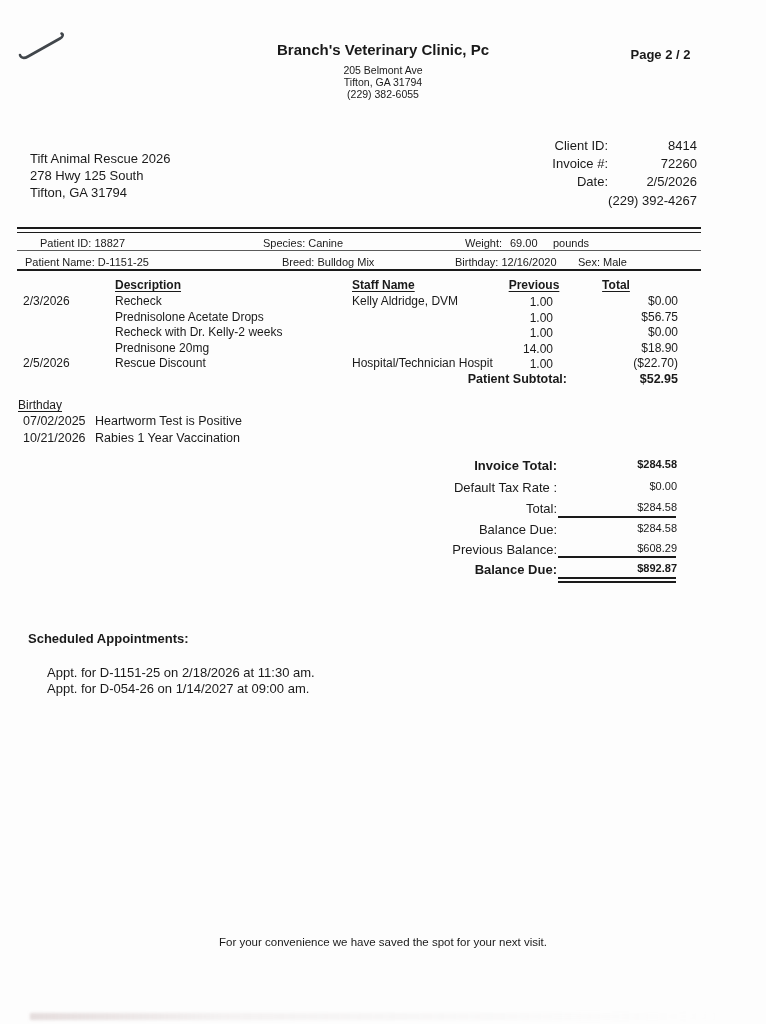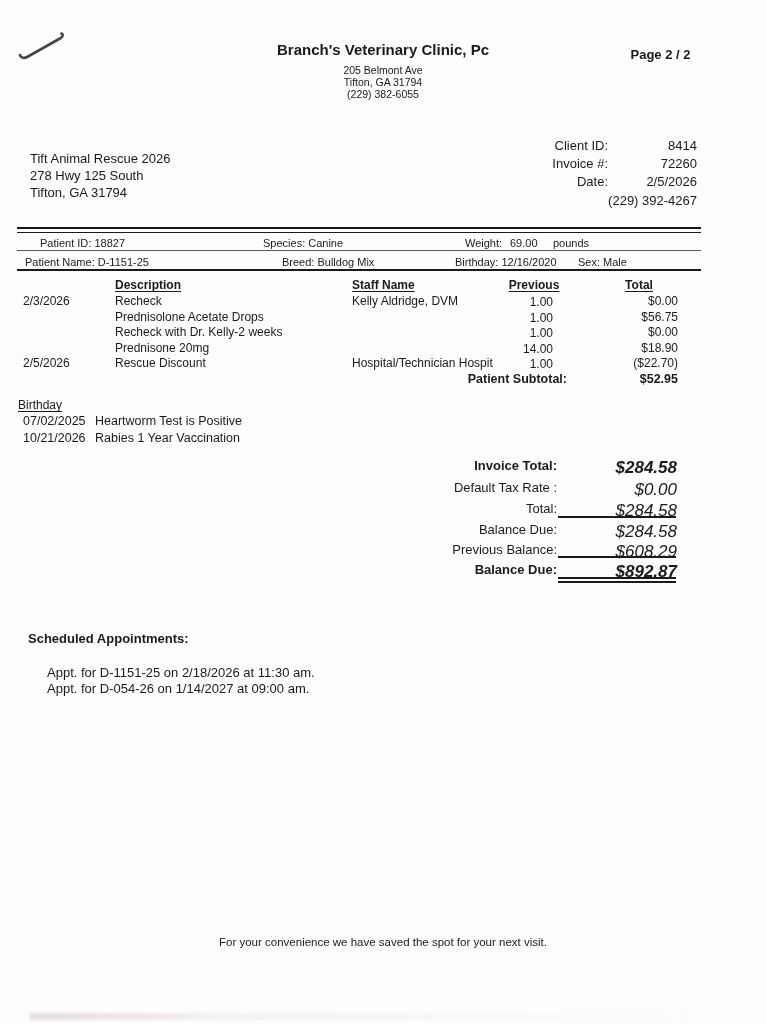--- a/index.html
+++ b/index.html
@@ -44,21 +44,21 @@
   .col-total{left:588px;width:90px;text-align:right;}
   .hdr{font-weight:700;text-decoration:underline;text-underline-offset:2px;}
 
   
   .rem-title{left:18px;font-size:12px;text-decoration:underline;text-underline-offset:2px;}
   .rem-date{left:23px;font-size:12.5px;}
   .rem-text{left:95px;font-size:12.5px;}
 
   
   .tot-label{left:380px;width:177px;text-align:right;font-size:13px;}
-  .tot-value{left:560px;width:117px;text-align:right;font-size:17px;font-style:italic;}
+  .tot-value{left:560px;width:117px;text-align:right;font-size:11px;}
   .tot-rule{left:558px;width:118px;height:1.5px;background:#1a1a1a;}
 
   
   .appt-title{left:28px;font-size:13px;font-weight:700;}
   .appt-item{left:47px;font-size:13px;}
 
   
   .footer-note{top:936px;left:0;width:766px;text-align:center;font-size:11.5px;font-weight:400;}
 
   .bottom-smudge{
@@ -106,21 +106,21 @@
   <div class="abs patient-text" style="top:237px;left:553px">pounds</div>
 
   <div class="abs patient-text" style="top:256px;left:25px">Patient Name: D-1151-25</div>
   <div class="abs patient-text" style="top:256px;left:282px">Breed: Bulldog Mix</div>
   <div class="abs patient-text" style="top:256px;left:455px">Birthday: 12/16/2020</div>
   <div class="abs patient-text" style="top:256px;left:578px">Sex: Male</div>
 
   <div class="cell col-desc hdr" style="top:278px">Description</div>
   <div class="cell col-staff hdr" style="top:278px">Staff Name</div>
   <div class="cell hdr tc" style="top:278px;left:500px;width:68px">Previous</div>
-  <div class="cell hdr tc" style="top:278px;left:602px;width:74px">Total</div>
+  <div class="cell hdr tc" style="top:278px;left:579px;width:74px">Total</div>
 
   <div class="cell col-date" style="top:294px">2/3/2026</div>
   <div class="cell col-desc" style="top:294px">Recheck</div>
   <div class="cell col-staff" style="top:294px">Kelly Aldridge, DVM</div>
   <div class="cell col-qty" style="top:295px">1.00</div>
   <div class="cell col-total" style="top:294px">$0.00</div>
 
   <div class="cell col-desc" style="top:309.5px">Prednisolone Acetate Drops</div>
   <div class="cell col-qty" style="top:310.5px">1.00</div>
   <div class="cell col-total" style="top:309.5px">$56.75</div>

